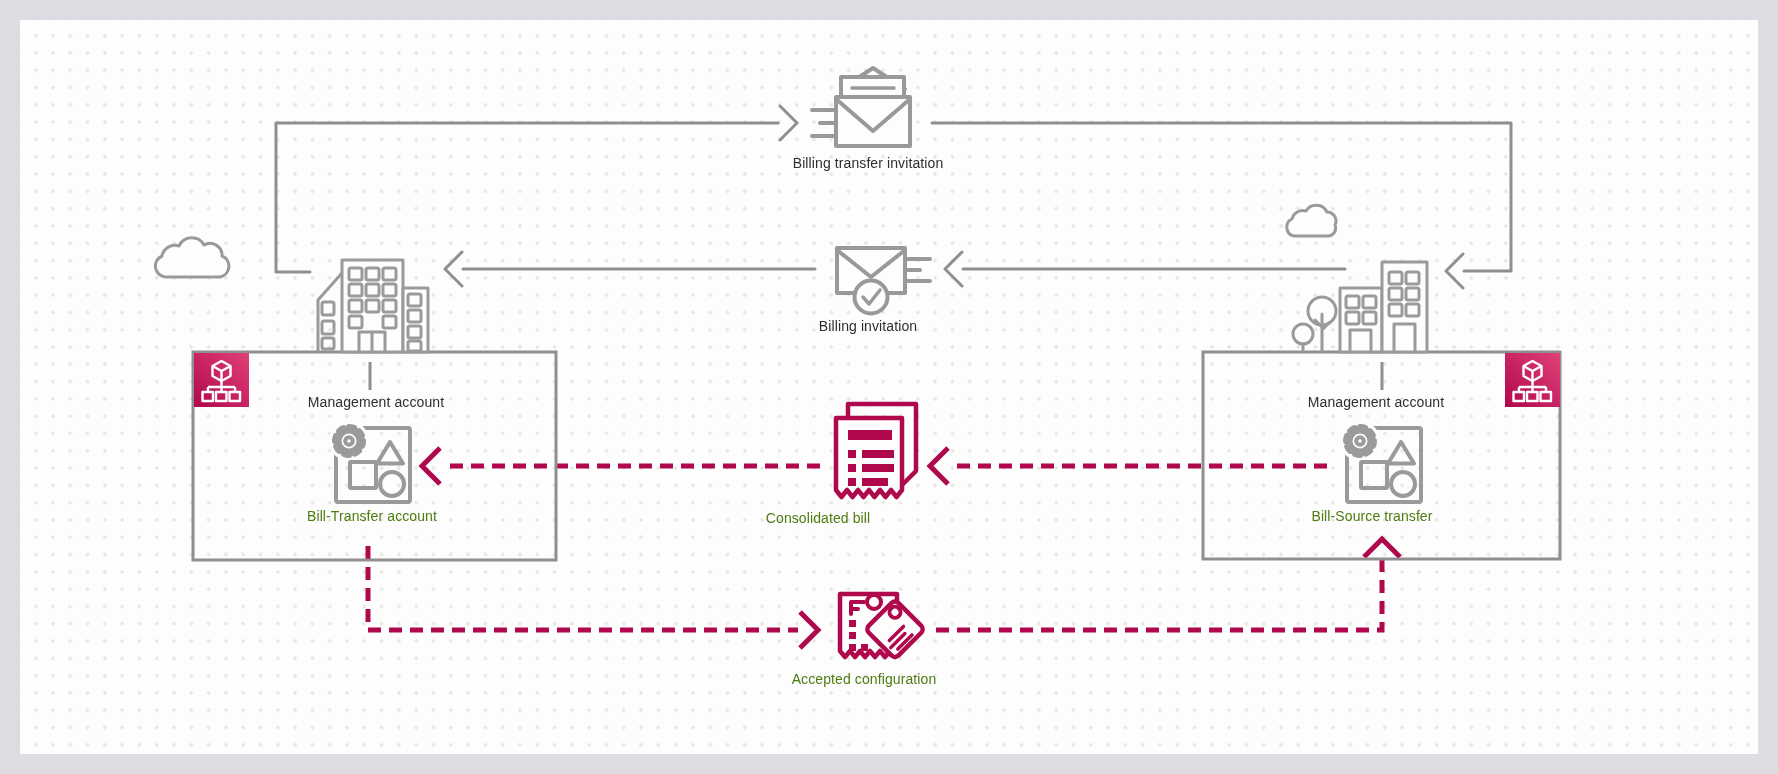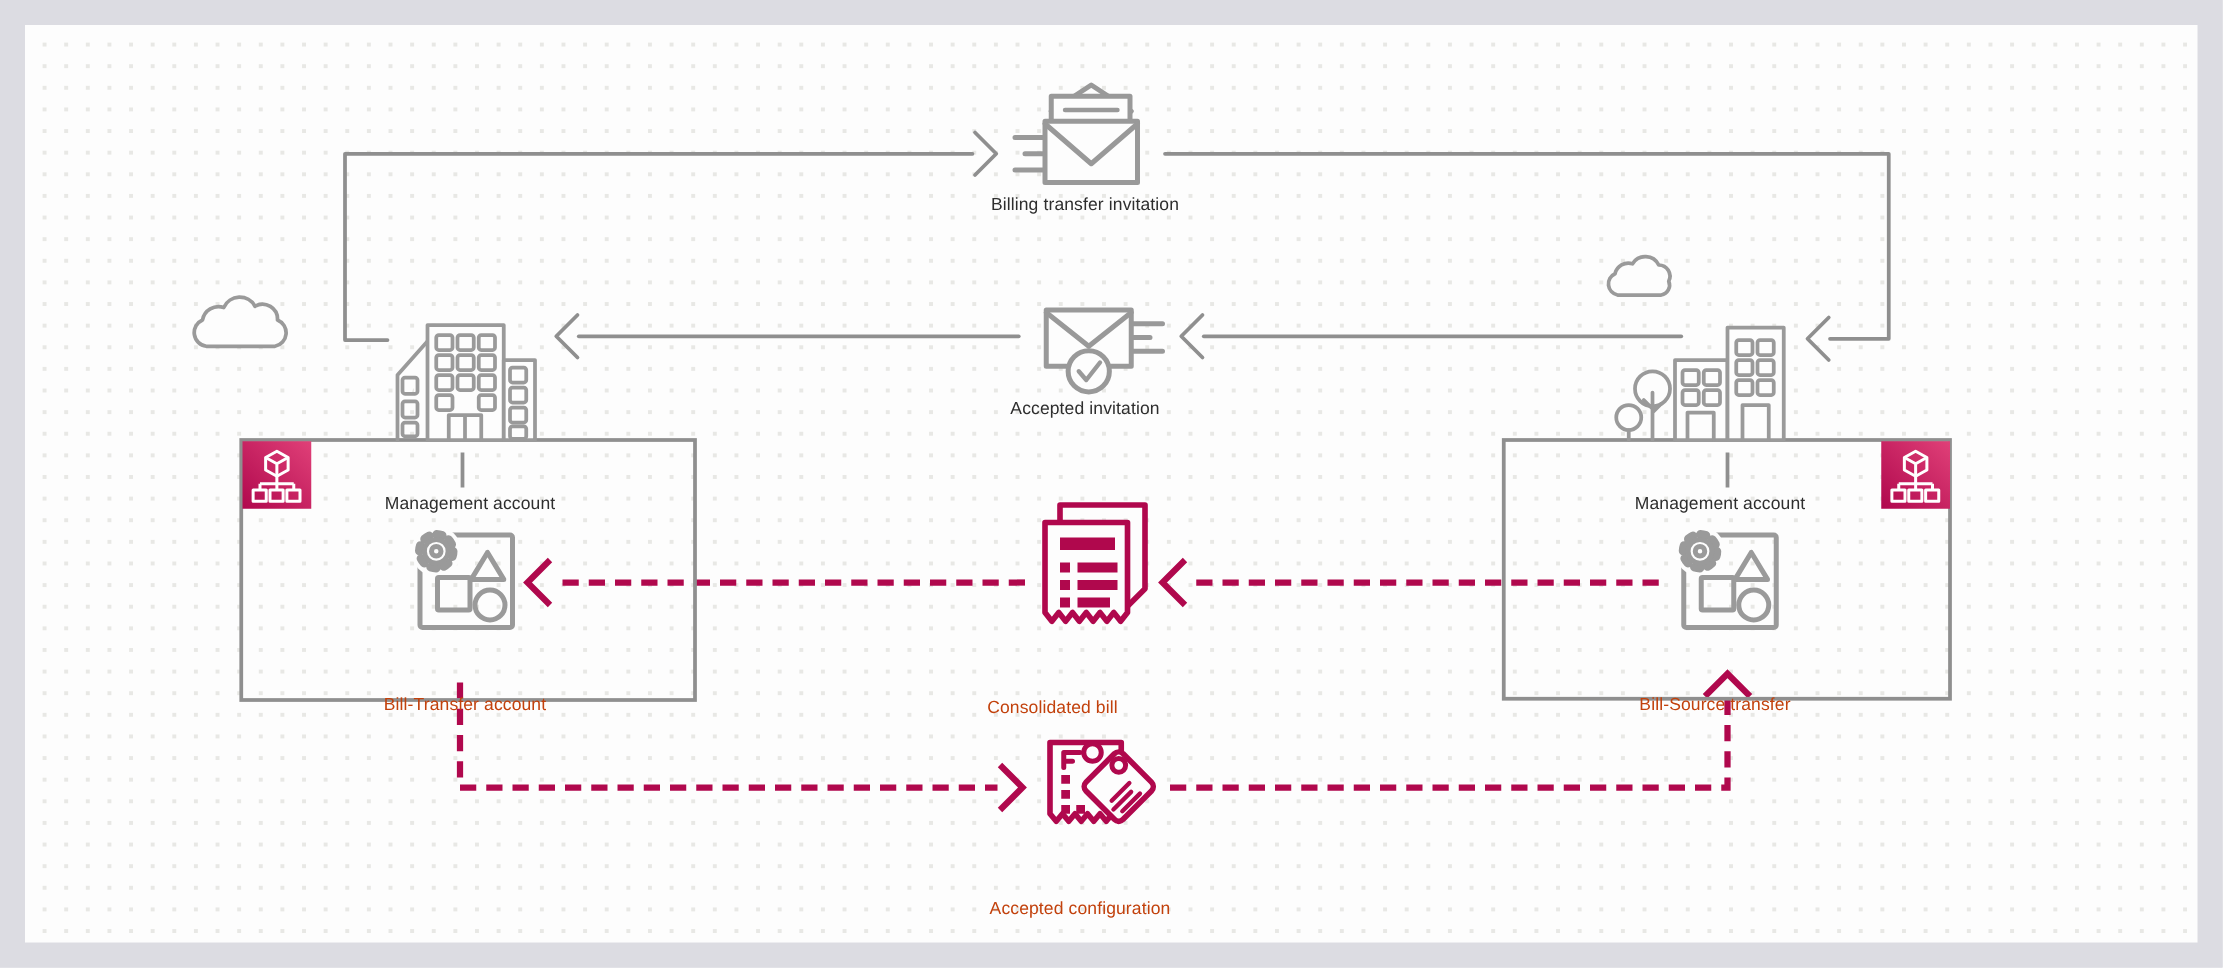--- a/index.html
+++ b/index.html
@@ -5,21 +5,21 @@
   html,body{margin:0;padding:0;background:#dcdce2;}
   .frame{position:relative;width:1778px;height:774px;background:#dcdce2;overflow:hidden;
          font-family:"Liberation Sans",sans-serif;}
   .canvas{position:absolute;left:20px;top:20px;width:1738px;height:734px;
           background-color:#fdfdfd;
           background-image:radial-gradient(circle,#e8e8e5 1.7px,transparent 1.9px);
           background-size:17.3px 17.3px;background-position:7px 7px;}
   svg.layer{position:absolute;left:0;top:0;width:1778px;height:774px;}
   .lbl{position:absolute;transform:translate(-50%,-50%);white-space:nowrap;
        font-size:14px;color:#2e2e2e;letter-spacing:.1px;}
-  .lbl.pink{color:#c2410c;margin-top:47px;}
+  .lbl.pink{color:#4d7c0f;}
 </style>
 </head>
 <body>
 
 <div class="frame">
   <div class="canvas"></div>
 
   <svg class="layer" viewBox="0 0 1778 774">
     <defs>
       <linearGradient id="orgGrad" x1="0" y1="1" x2="1" y2="0">
@@ -197,23 +197,23 @@
     </g>
 
     <g stroke="#9a9a9a" stroke-width="3" fill="#fdfdfd" stroke-linejoin="round" stroke-linecap="round">
       <path d="M165,277 a11,11 0 0 1 -3,-21 a13,13 0 0 1 17,-10 a14,14 0 0 1 25,-1 a12,12 0 0 1 18,11 a11,11 0 0 1 -2,21 z"></path>
       <path d="M1294,236 a9,9 0 0 1 -2,-17 a11,11 0 0 1 14,-8 a12,12 0 0 1 21,1 a9,9 0 0 1 8,13 a8,8 0 0 1 -6,11 z"></path>
     </g>
   </svg>
 
   <div class="lbl" style="left:868px;top:163px">Billing transfer invitation</div>
 
-  <div class="lbl" style="left:868px;top:326px">Accepted invitation</div>
-
-  <div class="lbl pink" style="left:842px;top:518px">Consolidated bill</div>
+  <div class="lbl" style="left:868px;top:326px">Billing invitation</div>
+
+  <div class="lbl pink" style="left:818px;top:518px">Consolidated bill</div>
 
   <div class="lbl pink" style="left:864px;top:679px">Accepted configuration</div>
 
   <div class="lbl" style="left:376px;top:402px">Management account</div>
 
   <div class="lbl pink" style="left:372px;top:516px">Bill-Transfer account</div>
 
   <div class="lbl" style="left:1376px;top:402px">Management account</div>
 
   <div class="lbl pink" style="left:1372px;top:516px">Bill-Source transfer</div>

